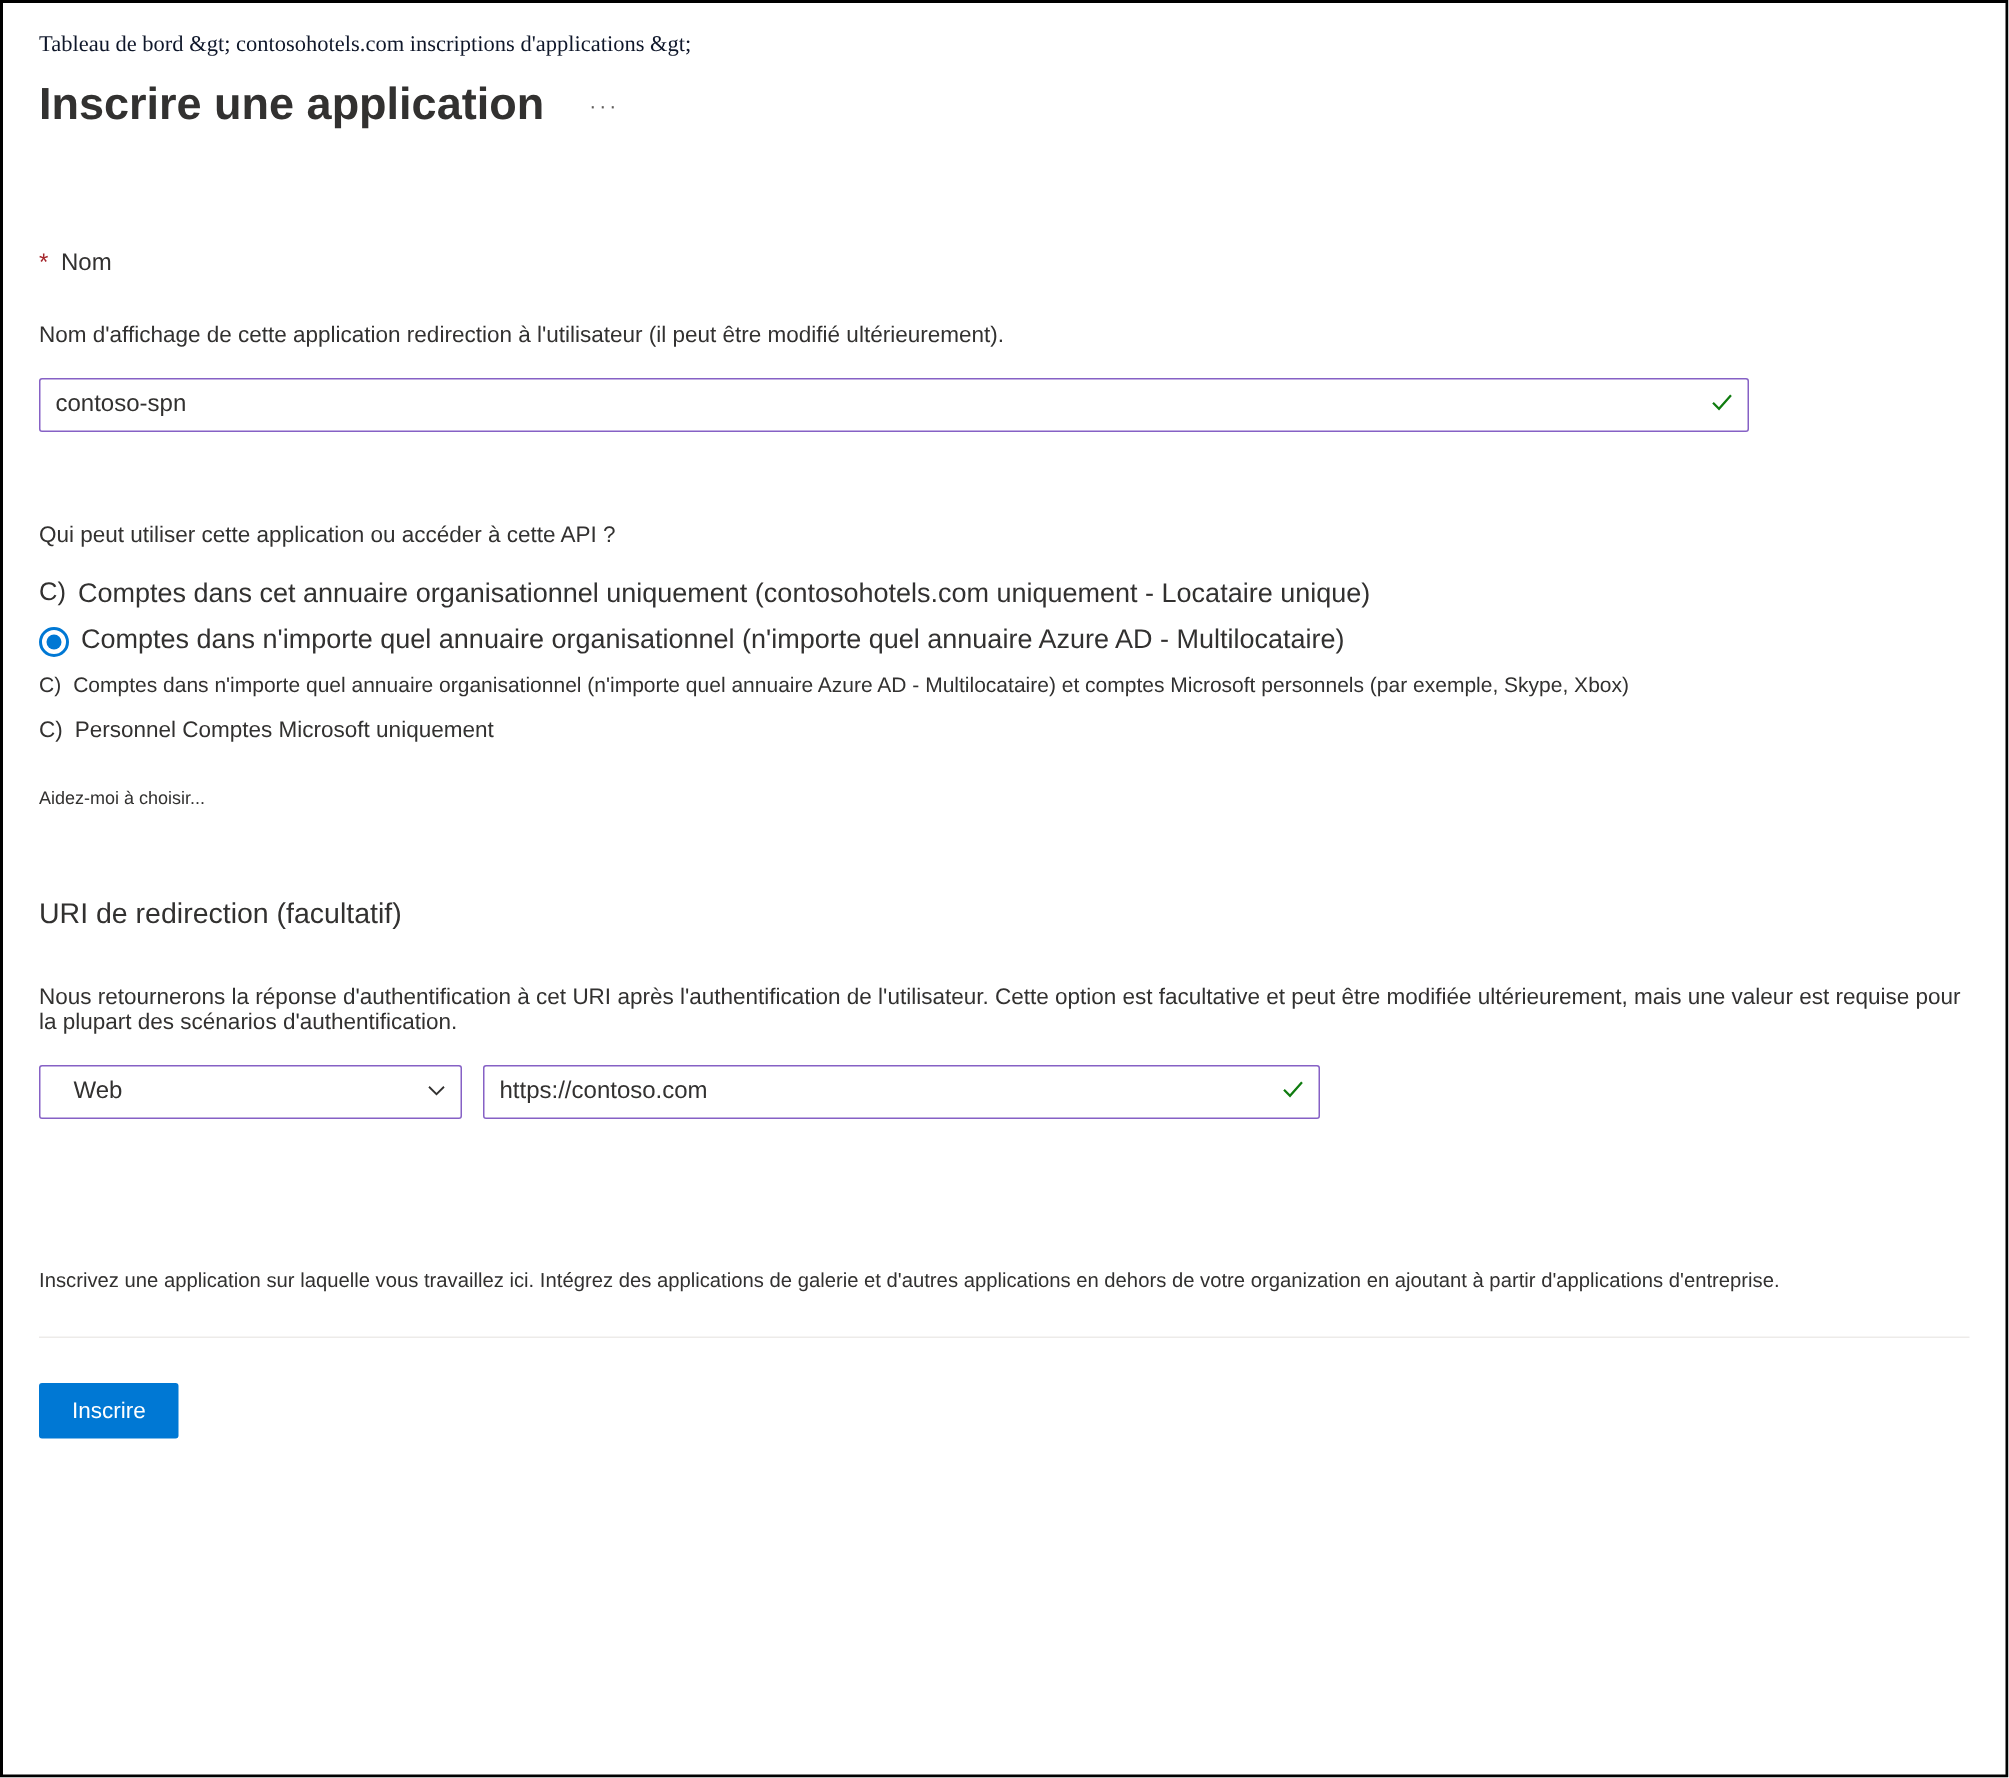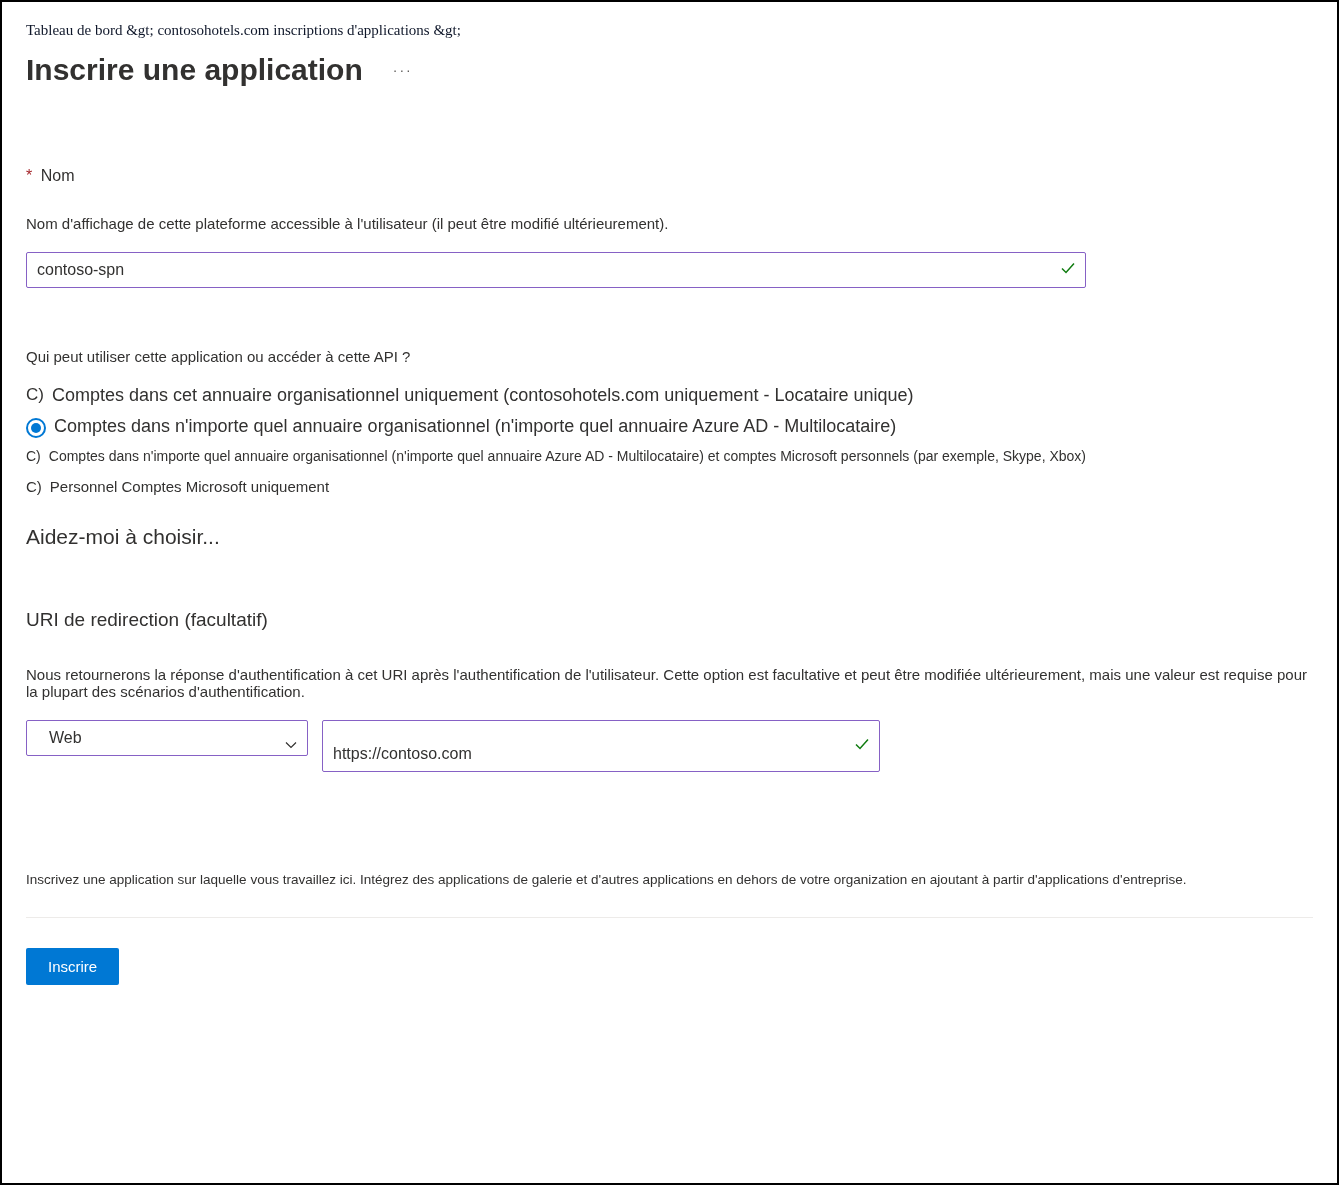--- a/index.html
+++ b/index.html
@@ -55,21 +55,21 @@
       color: #a4262c;
       margin-right: 4px;
     }
     .field-desc {
       font-size: 15px;
       color: #323130;
       margin-bottom: 20px;
     }
     .input-wrapper {
       position: relative;
-      width: 1060px;
+      width: 1140px;
     }
     .text-input {
       width: 100%;
       padding: 8px 36px 8px 10px;
       border: 1px solid #8a8886;
       border-radius: 2px;
       font-size: 16px;
       font-family: inherit;
       color: #323130;
       outline: none;
@@ -138,21 +138,21 @@
     }
     .option-prefix {
       font-size: 17px;
       color: #323130;
       flex-shrink: 0;
     }
     .option-prefix-small {
       font-size: 14px;
     }
     .help-link {
-      font-size: 21px;
+      font-size: 12px;
       color: #323130;
       margin-top: 30px;
       margin-bottom: 60px;
       cursor: pointer;
     }
     .redirect-row {
       display: flex;
       gap: 14px;
       margin-top: 20px;
     }
@@ -179,21 +179,21 @@
       transform: translateY(-50%);
       pointer-events: none;
       color: #323130;
     }
     .url-input-wrapper {
       position: relative;
       width: 558px;
     }
     .url-input {
       width: 100%;
-      padding: 24px 36px 8px 10px;
+      padding: 8px 36px 8px 10px;
       border: 1px solid #8661c5;
       border-radius: 2px;
       font-size: 16px;
       font-family: inherit;
       color: #323130;
     }
     .note-text {
       font-size: 13.5px;
       color: #323130;
       margin-top: 100px;
@@ -240,21 +240,21 @@
   <div class="page-title-row">
     <h1 class="page-title">Inscrire une application</h1>
     <span class="more-dots">···</span>
   </div>
 
   <div class="field-group">
     <div class="field-label">
       <span class="required-star">*</span>
       <span>Nom</span>
     </div>
-    <div class="field-desc">Nom d'affichage de cette plateforme accessible à l'utilisateur (il peut être modifié ultérieurement).</div>
+    <div class="field-desc">Nom d'affichage de cette application redirection à l'utilisateur (il peut être modifié ultérieurement).</div>
     <div class="input-wrapper">
       <input type="text" class="text-input validated" value="contoso-spn" style="">
       <span class="check-icon">
         <svg width="16" height="16" viewBox="0 0 16 16" fill="none">
           <path d="M2 8 L6 12 L14 3" stroke="#107c10" stroke-width="1.5" fill="none"></path>
         </svg>
       </span>
     </div>
   </div>
 

